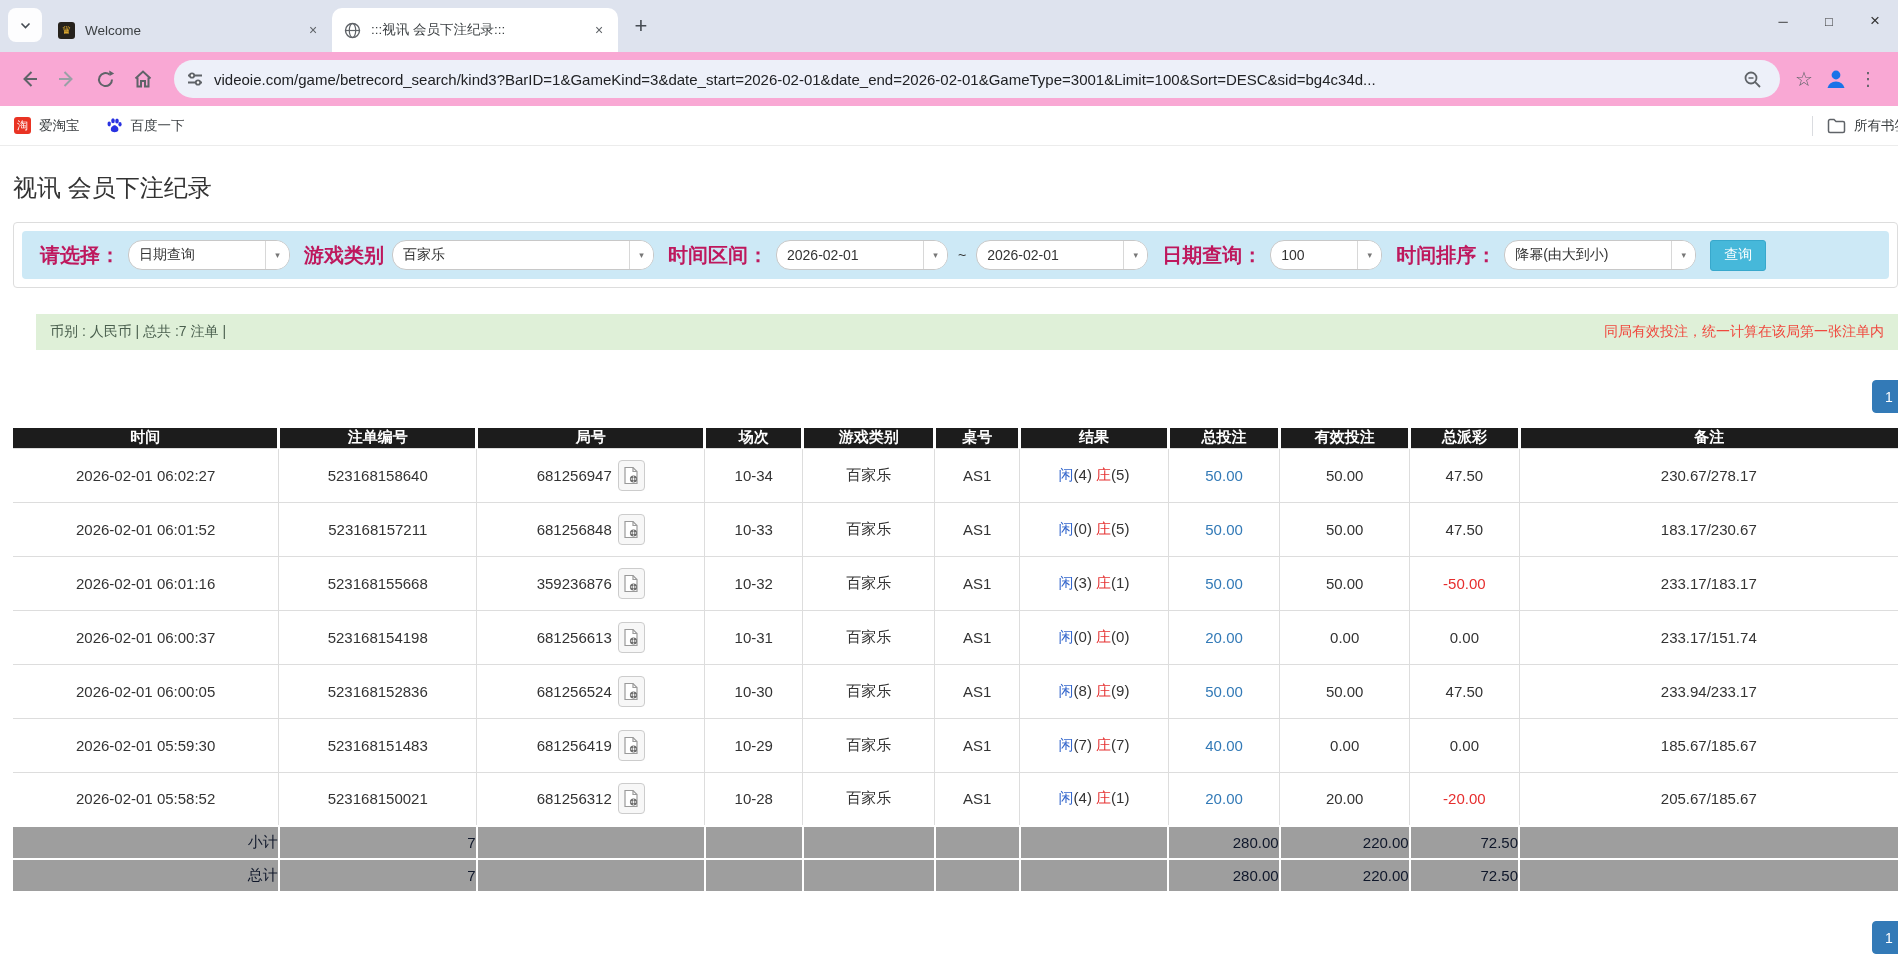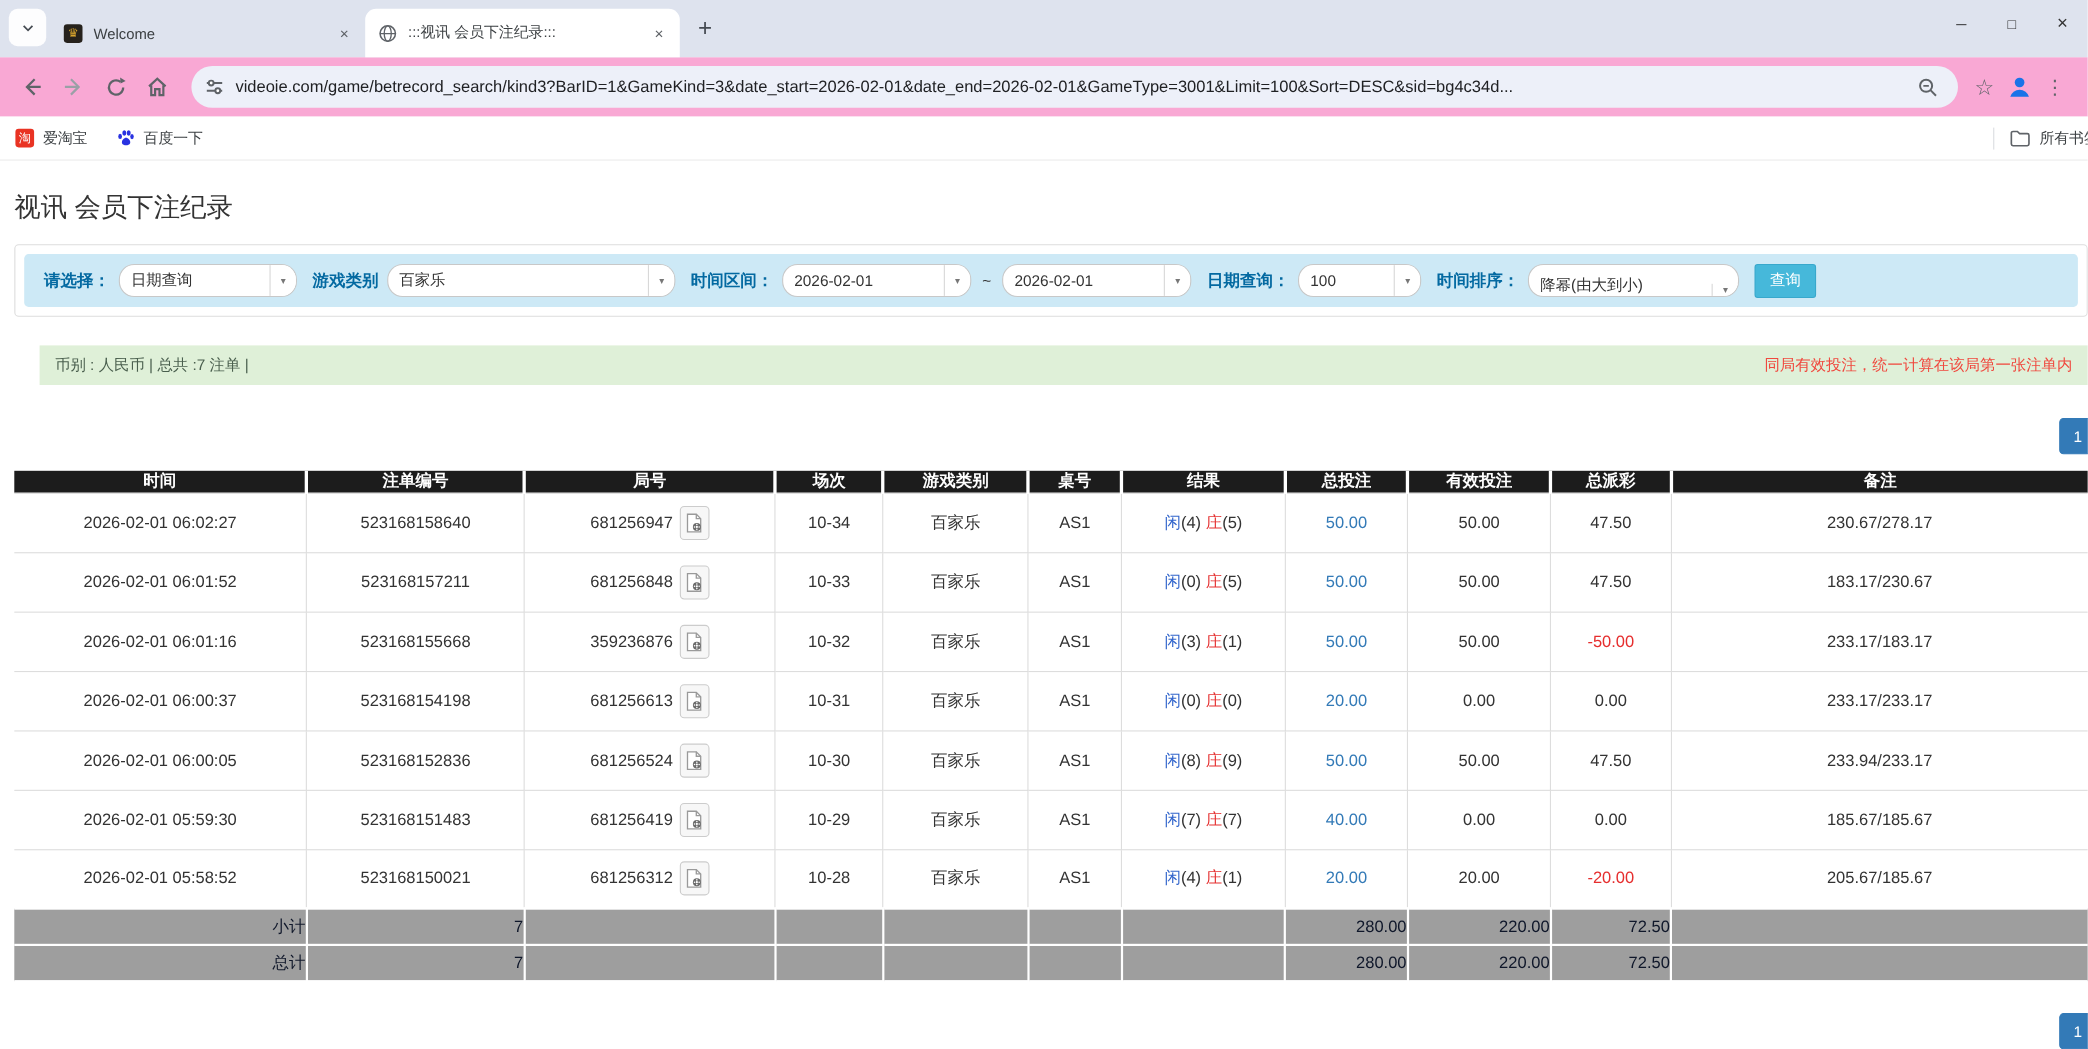--- a/index.html
+++ b/index.html
@@ -45,21 +45,21 @@
   .bm-sep { width:1px; height:20px; background:#dadce0; margin-right:14px; }
   .bm-right .bm-label { font-size:13.5px; color:#3c4043; margin-left:8px; white-space:nowrap; }
 
   
   .content { padding:0 0 0 13px; position:relative; }
   .page-title { font-size:24px; font-weight:500; color:#333; margin-top:26px; }
 
   .filter-panel { margin-top:18px; border:1px solid #ddd; border-radius:4px; padding:8px; background:#fff; }
   .filter-bar { background:#cde9f6; border-radius:4px; height:48px; display:flex; align-items:center;
                 padding:0 18px; }
-  .f-label { font-size:15px; font-weight:bold; color:#0369a1; white-space:nowrap; margin-right:8px;text-align:center; }
+  .f-label { font-size:20px; font-weight:bold; color:#be185d; white-space:nowrap; margin-right:8px;text-align:center; }
   .combo { display:flex; background:#fff; border:1px solid #c8c8c8; height:30px; border-radius:14px;
            margin-right:14px; overflow:hidden; }
   .combo .val { padding:0 10px; display:flex; align-items:center; font-size:14px; color:#333; flex:1;
                 white-space:nowrap; }
   .combo .caret { width:24px; border-left:1px solid #d8d8d8; display:flex; align-items:center;
                   justify-content:center; color:#777; font-size:9px; background:#fff; }
   .tilde { font-size:14px; color:#333; margin:0 10px 0 -4px; }
   .btn-search { background:#46b8da; color:#fff; border:1px solid #38a8cc; border-radius:3px;
                 font-size:14px; height:31px; padding:0 13px; display:flex; align-items:center; }
 
@@ -238,21 +238,21 @@
       <div class="combo" style="width:172px;">
         <span class="val">2026-02-01</span>
         <span class="caret">▾</span>
       </div>
       <span class="f-label">日期查询：</span>
       <div class="combo" style="width:112px;">
         <span class="val">100</span>
         <span class="caret">▾</span>
       </div>
       <span class="f-label">时间排序：</span>
-      <div class="combo" style="width:192px;align-items:flex-end;">
+      <div class="combo" style="width:192px;">
         <span class="val">降幂(由大到小)</span>
         <span class="caret">▾</span>
       </div>
       <button class="btn-search">查询</button>
     </div>
   </div>
 
   <div class="summary-bar">
     <span class="summary-left">币别 : 人民币 | 总共 :7 注单 |</span>
     <span class="summary-right">同局有效投注，统一计算在该局第一张注单内</span>
@@ -399,21 +399,21 @@
               </span>
             </div>
           </td>
           <td>10-31</td>
           <td>百家乐</td>
           <td>AS1</td>
           <td><span class="res-p">闲</span><span>(0) </span><span class="res-b">庄</span><span>(0)</span></td>
           <td><a class="bet-link">20.00</a></td>
           <td>0.00</td>
           <td>0.00</td>
-          <td>233.17/233.17</td>
+          <td>233.17/151.74</td>
         </tr>
         <tr>
           <td>2026-02-01 06:00:05</td>
           <td>523168152836</td>
           <td>
             <div class="round-cell">
               <span>681256524</span>
               <span class="replay-btn">
                 <svg width="17" height="19" viewBox="0 0 17 19">
                   <path d="M2 1.5 h8 l4 4 v12 h-12 Z" fill="#fff" stroke="#9a9a9a" stroke-width="1.2"></path>

